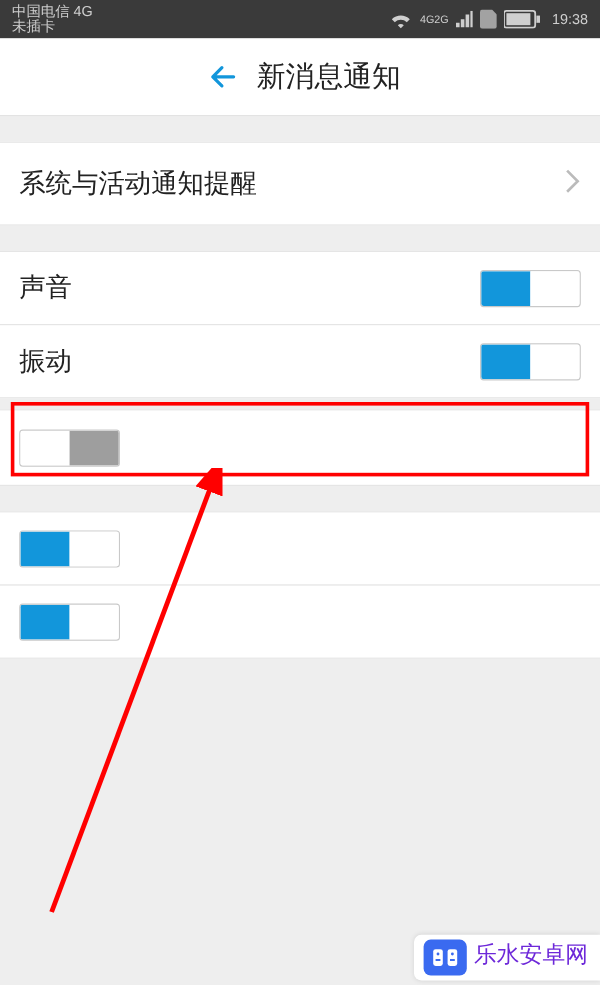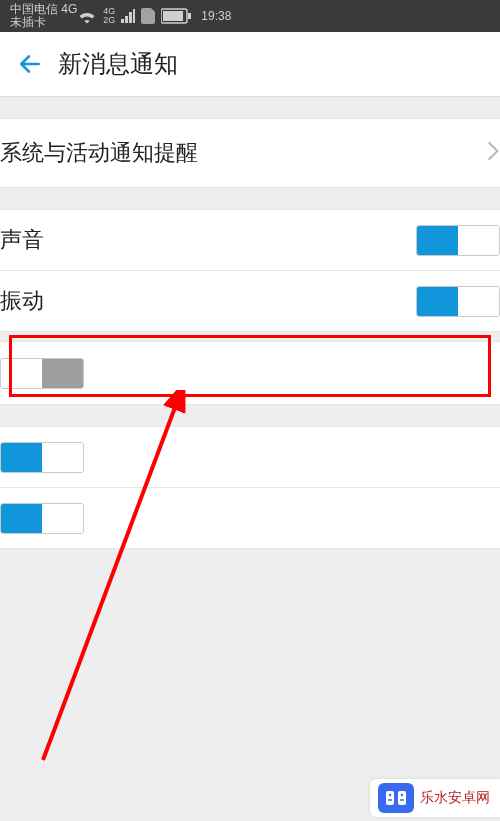--- a/index.html
+++ b/index.html
@@ -9,47 +9,48 @@
     background: #eeeeee;
     font-family: -apple-system, "Helvetica Neue", Arial, sans-serif;
     position: relative;
     overflow: hidden;
   }
   .status-bar {
     height: 32px;
     background: #3a3a3a;
     color: #cfcfcf;
     display: flex;
-    justify-content: flex-start;
+    justify-content: space-between;
     align-items: center;
     padding: 0 10px;
     font-size: 12px;
   }
   .status-left { display: flex; flex-direction: column; line-height: 1.1; }
   .status-right { display: flex; align-items: center; gap: 6px; font-size: 14px; }
   .status-right .time { font-size: 12px; margin-left: 4px; }
   .status-right svg { display: block; }
   .nav-bar {
     height: 65px;
     background: #ffffff;
     display: flex;
     align-items: center;
     padding: 0 10px;
     border-bottom: 1px solid #dcdcdc;
+    justify-content: center;
   }
   .nav-back { width: 40px; display: flex; align-items: center; justify-content: center; }
   .nav-title { font-size: 24px; color: #222; margin-left: 8px; }
   .section-gap { height: 22px; background: #eeeeee; }
   .row {
     background: #ffffff;
     min-height: 62px;
     display: flex;
     align-items: center;
     justify-content: space-between;
-    padding: 0 0;
+    padding: 0 16px;
     border-top: 1px solid #e5e5e5;
     border-bottom: 1px solid #e5e5e5;
     margin-top: -1px;
     position: relative;
   }
   .row-label { font-size: 22px; color: #222; }
   .chevron { color: #bbb; }
   .toggle {
     width: 84px;
     height: 31px;
@@ -72,27 +73,26 @@
   .arrow-svg {
     position: absolute;
     pointer-events: none;
     z-index: 6;
   }
   .watermark {
     position: absolute;
     right: 0;
     bottom: 4px;
     display: flex;
-    align-items: center;
     gap: 6px;
     background: #ffffff;
     padding: 4px 10px 4px 8px;
     border-radius: 6px 0 0 6px;
-    font-size: 14px;
-    color: #b91c1c;
+    font-size: 19px;
+    color: #6d28d9;
     box-shadow: 0 0 4px rgba(0,0,0,0.1);
   }
   .watermark-logo {
     width: 36px;
     height: 30px;
     background: #3a6af0;
     border-radius: 6px;
     display: flex;
     align-items: center;
     justify-content: center;
@@ -103,21 +103,21 @@
 
 <div class="status-bar">
   <div class="status-left">
     <span>中国电信 4G</span>
     <span>未插卡</span>
   </div>
   <div class="status-right">
     <svg width="20" height="16" viewBox="0 0 24 18">
         <path fill="#cfcfcf" d="M12 18l-3-3c1.7-1.7 4.3-1.7 6 0l-3 3zm-6-6l-3-3c5-5 13-5 18 0l-3 3c-3.3-3.3-8.7-3.3-12 0z"></path>
       </svg>
-    <span style="font-size:9px;line-height:1;display:flex;flex-direction:column;">
+    <span style="font-size:9px;line-height:1;display:flex;flex-direction:row;">
         <span>4G</span>
         <span>2G</span>
       </span>
     <svg width="14" height="14" viewBox="0 0 14 14">
         <path fill="#cfcfcf" d="M0 14h3v-4H0zM4 14h3V7H4zM8 14h3V3H8zM12 14h2V0h-2z"></path>
       </svg>
     <svg width="14" height="16" viewBox="0 0 14 16">
         <path fill="#cfcfcf" d="M2 0h8l4 4v10a2 2 0 0 1-2 2H2a2 2 0 0 1-2-2V2a2 2 0 0 1 2-2z" opacity="0.7"></path>
       </svg>
     <svg width="30" height="16" viewBox="0 0 30 16">

